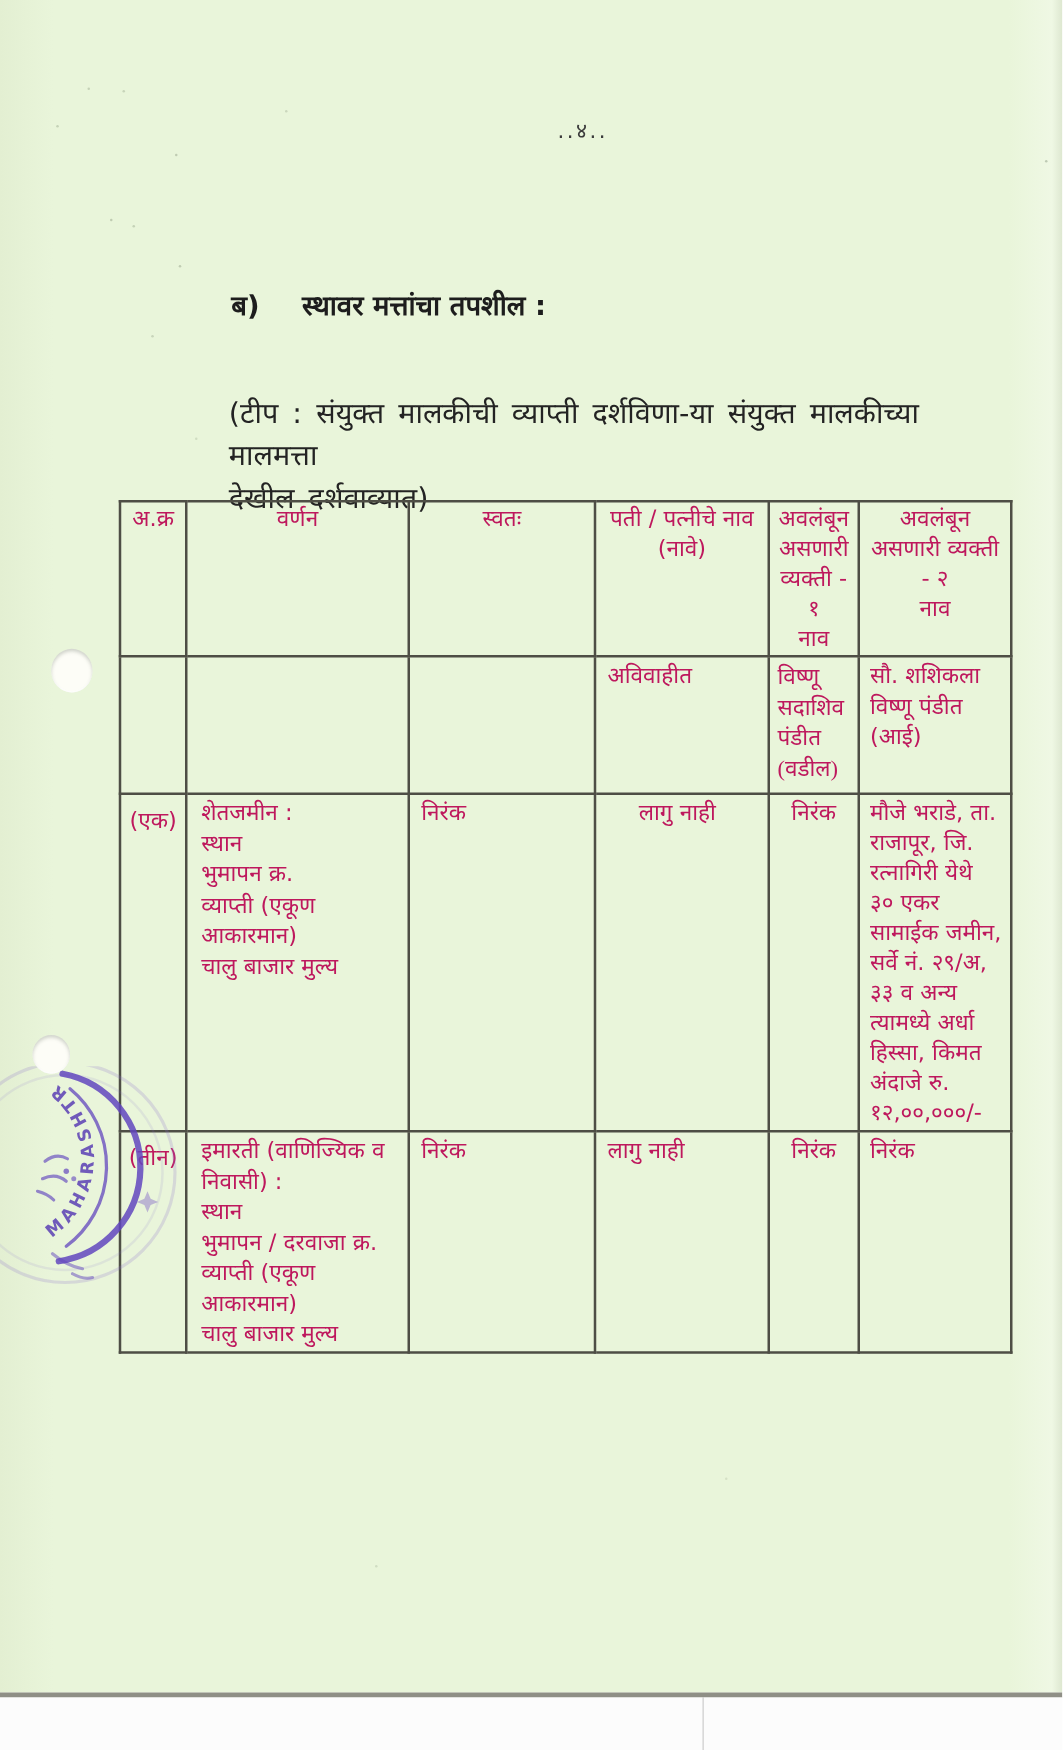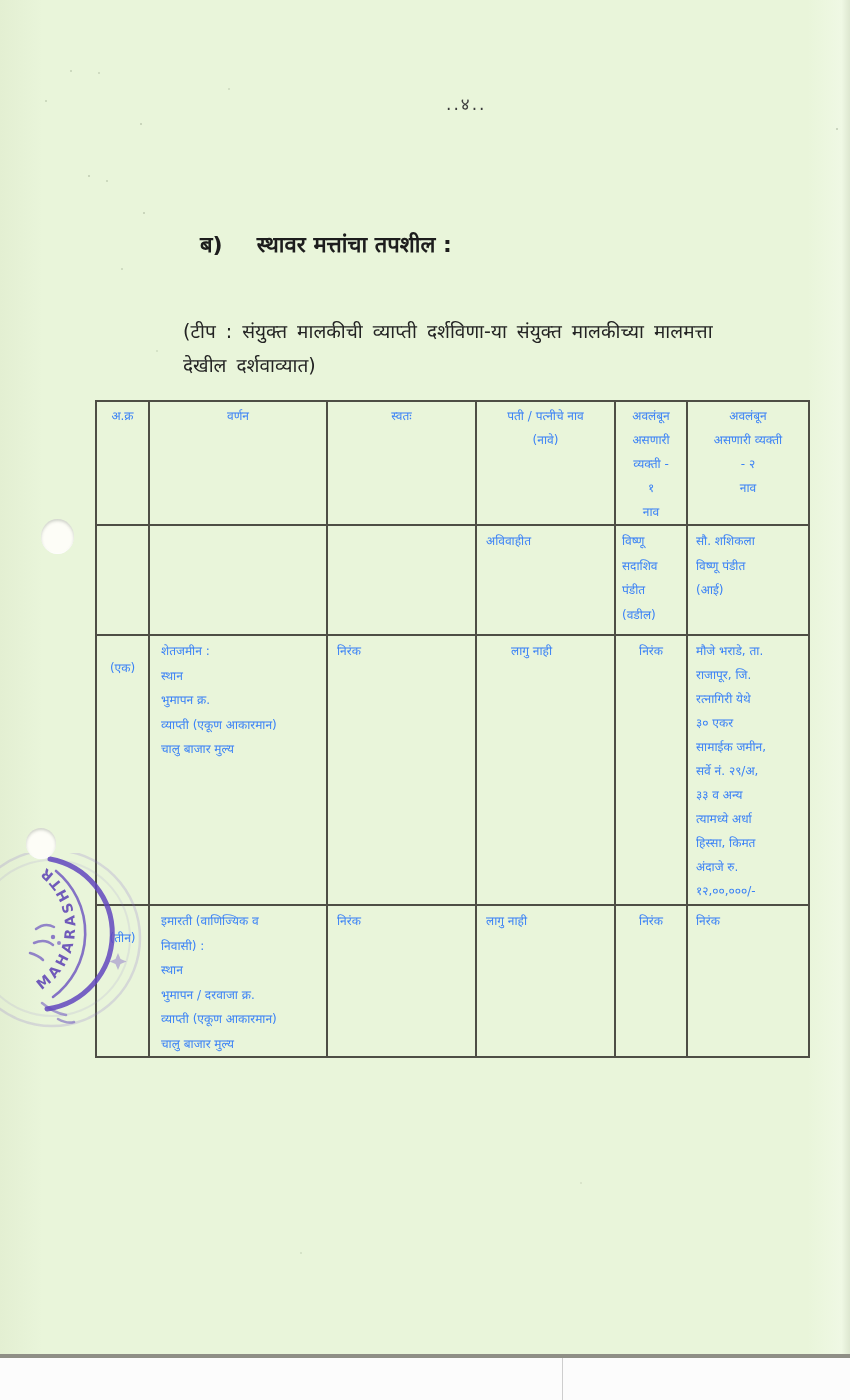--- a/index.html
+++ b/index.html
@@ -11,46 +11,46 @@
   .paper {
     position:absolute; left:0; top:0; width:850px; height:1354px;
     background:linear-gradient(90deg,#e3efd2 0%,#e9f5da 5%,#e9f5da 95%,#eff8e4 99%,#dde7d0 100%);
   }
   .paper-edge { position:absolute; left:0; top:1354px; width:850px; height:4px; background:#8f8f86; }
   .scan-bg { position:absolute; left:0; top:1358px; width:850px; height:42px; background:#fcfcfc; }
   .artifact-line { position:absolute; left:562px; top:1358px; width:1px; height:42px; background:rgba(120,120,120,0.35); }
 
   .page-number { position:absolute; left:446px; top:92px; font-size:17px; letter-spacing:2px; color:#3b3b3b; }
 
-  .heading { position:absolute; left:200px; top:228px; font-size:22px; font-weight:bold; color:#1d1d1d; }
+  .heading { position:absolute; left:185px; top:228px; font-size:22px; font-weight:bold; color:#1d1d1d; }
   .heading .idx { display:inline-block; margin-right:34px; }
 
   .note {
     position:absolute; left:183px; top:314px; width:610px;
-    font-size:19px; line-height:34px; white-space:pre-line; word-spacing:4px; color:#232323;
+    font-size:23px; line-height:34px; white-space:pre-line; word-spacing:4px; color:#232323;
   }
 
   table.props {
     position:absolute; left:95px; top:400px; width:713px;
     border-collapse:collapse; table-layout:fixed;
-    font-size:12px; color:#3b82f6;
+    font-size:18px; color:#be185d;
   }
   .props th, .props td {
     border:2px solid #4e4e45; vertical-align:top;
     font-weight:normal; white-space:pre-line; overflow:hidden;
   }
   .props th { text-align:center; padding:2px 2px 0; line-height:24px; }
   .props td { line-height:24.5px; padding-top:3px; }
-  td.c0 { text-align:center; padding:20px 2px 0; }
+  td.c0 { text-align:center; padding:9px 2px 0; }
   td.c1 { padding:3px 4px 0 11px; }
   td.c2 { padding:3px 4px 0 9px; }
   td.c3 { padding:3px 4px 0 9px; }
   td.c3.indent { padding-left:34px; }
   td.c4 { text-align:center; padding:3px 2px 0; }
-  td.c4.left { text-align:left; padding-left:6px; }
+  td.c4.left { text-align:left; padding-left:6px;font-family:Liberation Serif, serif; }
   td.c5 { padding:3px 4px 0 8px; }
   td.tight { line-height:24px; }
   tr.hr { height:120px; }
   tr.r0 { height:110px;margin-left:31px; }
   tr.r1 { height:270px; }
   tr.r2 { height:128px; }
   tr.r3 { height:152px;border-radius:16px; }
 
   .hole {
     position:absolute; border-radius:50%; background:#fdfdf7; z-index:6;

